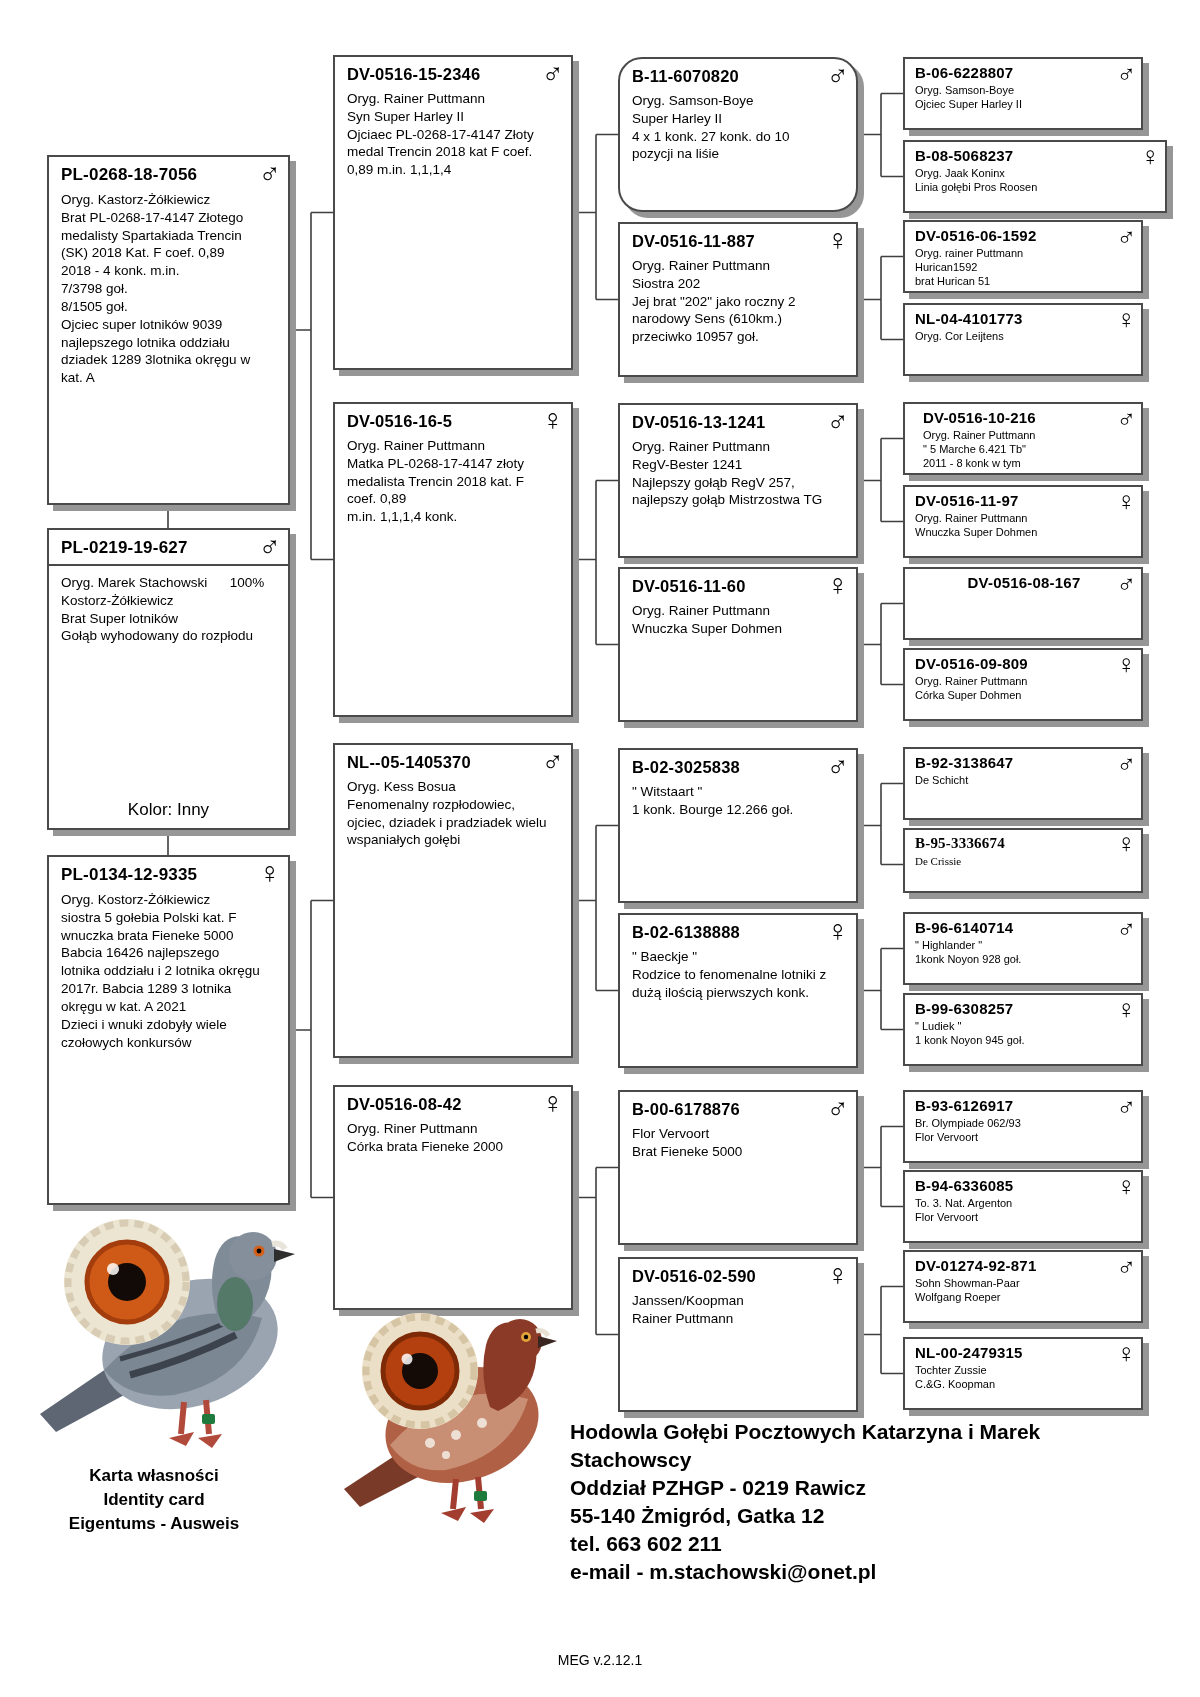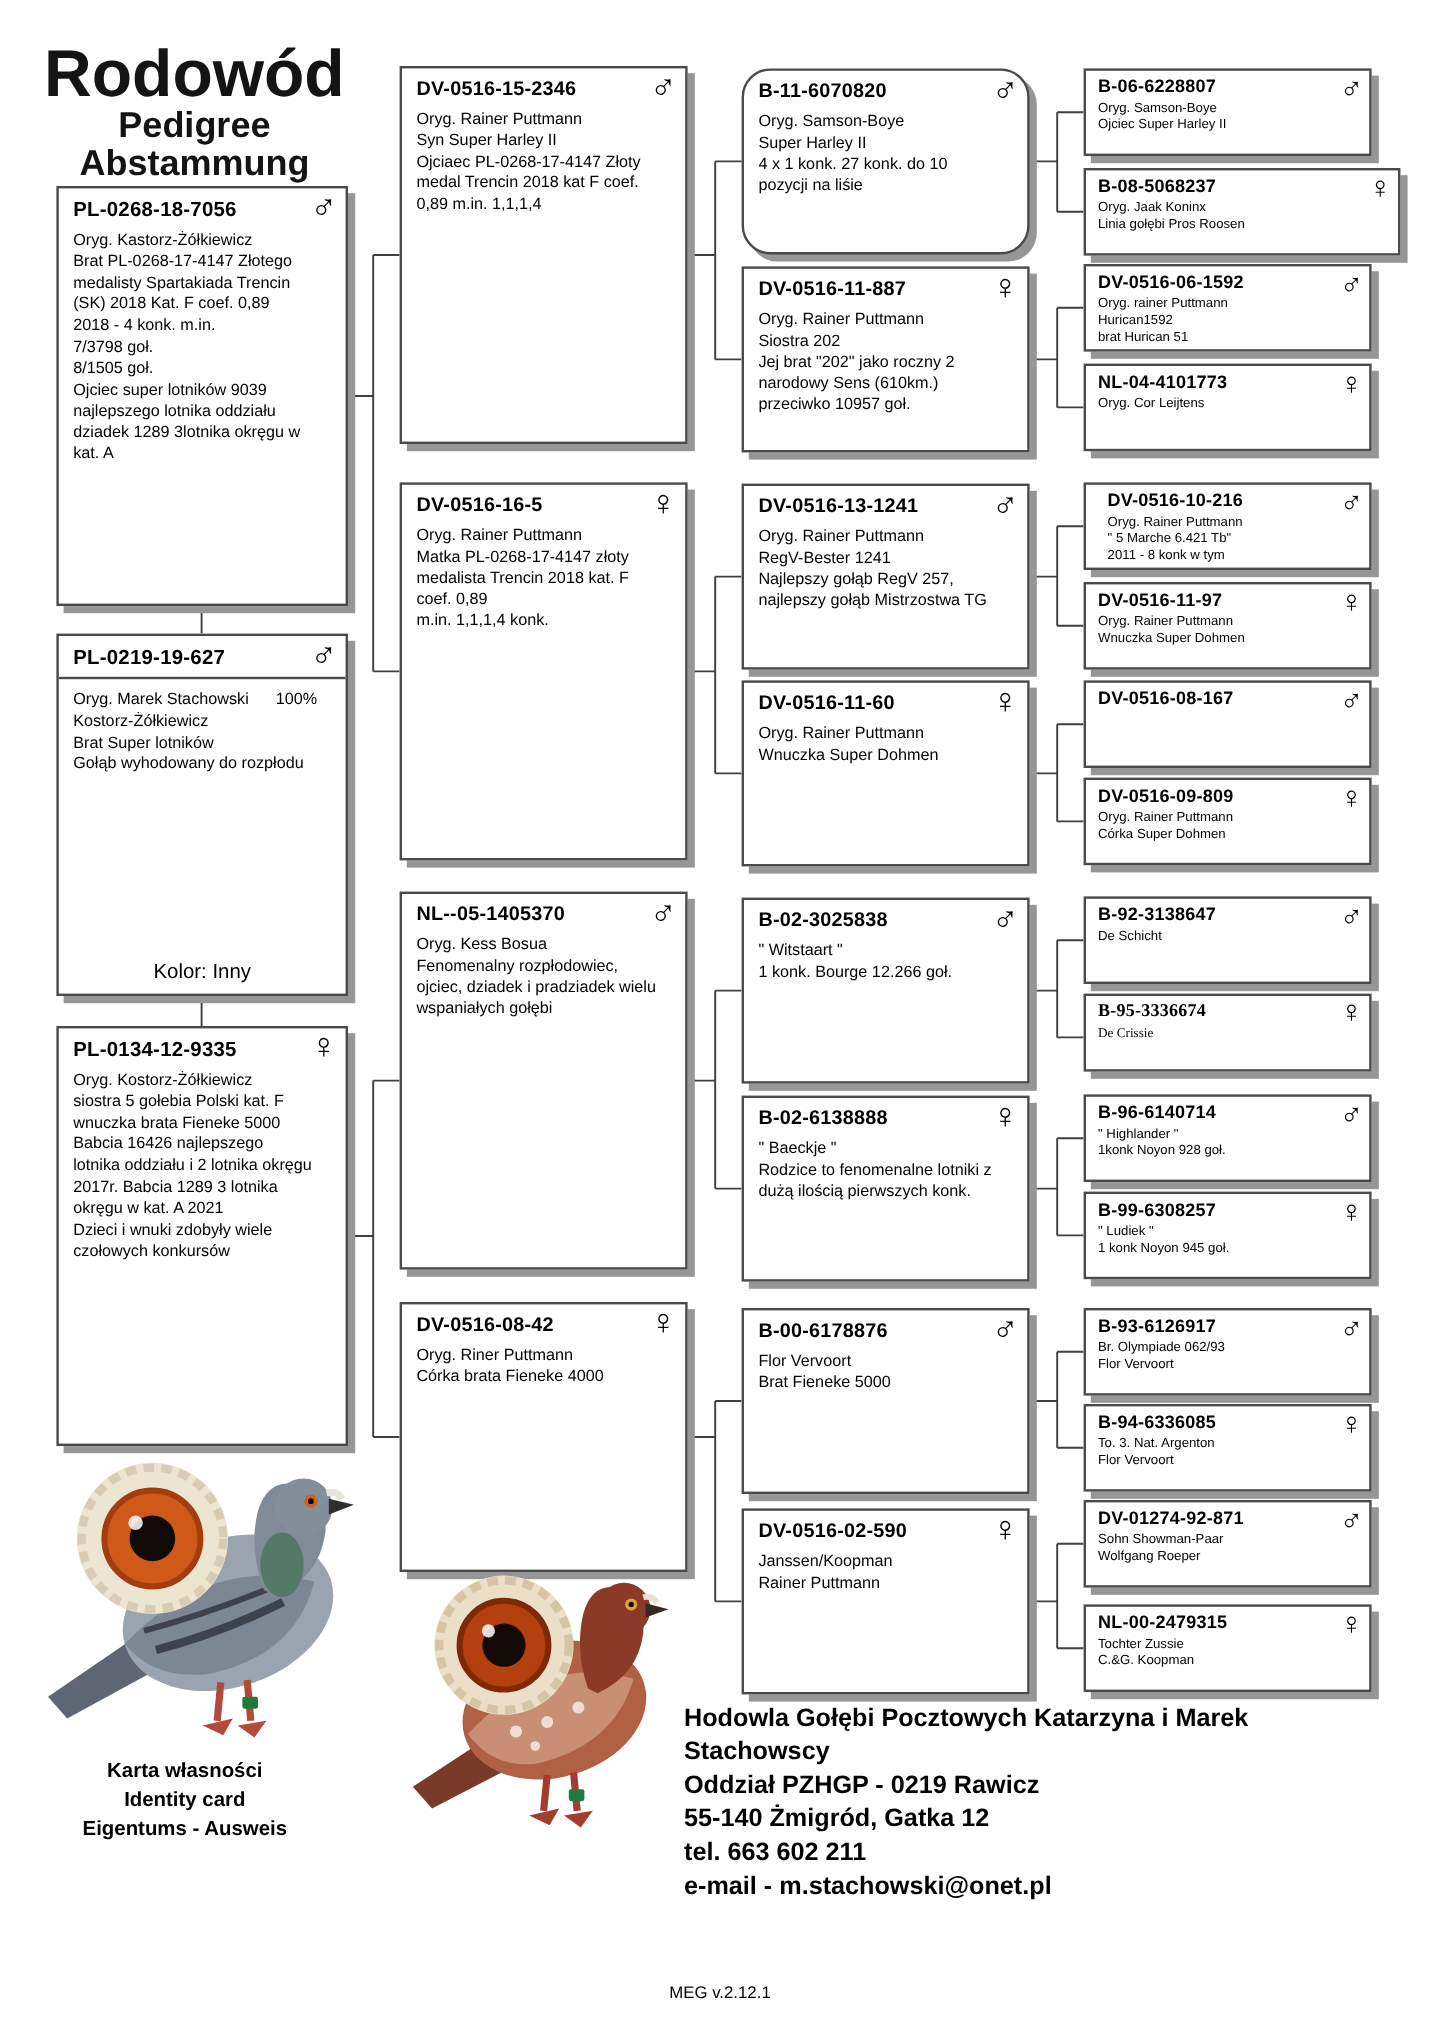--- a/index.html
+++ b/index.html
@@ -42,25 +42,20 @@
 </style>
 </head>
 <body>
 
 <div class="page">
 
   <svg id="connectors" width="1200" height="1697">
       <path d="M290 330 H311 M311 212.5 V559.5 M311 212.5 H333 M311 559.5 H333 M290 1030 H311 M311 900.5 V1197.5 M311 900.5 H333 M311 1197.5 H333 M573 212.5 H596 M596 134.5 V299.5 M596 134.5 H618 M596 299.5 H618 M573 559.5 H596 M596 480.5 V644.5 M596 480.5 H618 M596 644.5 H618 M573 900.5 H596 M596 825.5 V990.5 M596 825.5 H618 M596 990.5 H618 M573 1197.5 H596 M596 1167.5 V1334.5 M596 1167.5 H618 M596 1334.5 H618 M858 134.5 H881 M881 93.5 V176.5 M881 93.5 H903 M881 176.5 H903 M858 299.5 H881 M881 256.5 V339.5 M881 256.5 H903 M881 339.5 H903 M858 480.5 H881 M881 438.5 V521.5 M881 438.5 H903 M881 521.5 H903 M858 644.5 H881 M881 603.5 V684.5 M881 603.5 H903 M881 684.5 H903 M858 825.5 H881 M881 783.5 V864.5 M881 783.5 H903 M881 864.5 H903 M858 990.5 H881 M881 948.5 V1029.5 M881 948.5 H903 M881 1029.5 H903 M858 1167.5 H881 M881 1126.5 V1206.5 M881 1126.5 H903 M881 1206.5 H903 M858 1334.5 H881 M881 1286.5 V1373.5 M881 1286.5 H903 M881 1373.5 H903 M168 505 V528 M168 830 V855" fill="none" stroke="#3f3f3f" stroke-width="1.6"></path>
     </svg>
 
-  <header class="title-block">
-    <div class="t-main">Rodowód</div>
-    <div class="t-sub">Pedigree</div>
-    <div class="t-sub">Abstammung</div>
-  </header>
 
   <div id="tree">
       <div class="box gen1" style="left: 47px; top: 155px; width: 243px; height: 350px;">
         <div class="box-title">PL-0268-18-7056</div>
         <span class="sex">♂</span>
         <div class="box-body">Oryg. Kastorz-Żółkiewicz
 Brat PL-0268-17-4147 Złotego
 medalisty Spartakiada Trencin
 (SK) 2018 Kat. F coef. 0,89
 2018 - 4 konk. m.in.
@@ -116,21 +111,21 @@
         <span class="sex">♂</span>
         <div class="box-body">Oryg. Kess Bosua
 Fenomenalny rozpłodowiec,
 ojciec, dziadek i pradziadek wielu
 wspaniałych gołębi</div>
       </div>
       <div class="box gen2" style="left: 333px; top: 1085px; width: 240px; height: 225px;">
         <div class="box-title">DV-0516-08-42</div>
         <span class="sex">♀</span>
         <div class="box-body">Oryg. Riner Puttmann
-Córka brata Fieneke 4000</div>
+Córka brata Fieneke 2000</div>
       </div>
       <div class="box gen3" style="left: 618px; top: 57px; width: 240px; height: 155px; border-radius: 24px;">
         <div class="box-title">B-11-6070820</div>
         <span class="sex">♂</span>
         <div class="box-body">Oryg. Samson-Boye
 Super Harley II
 4 x 1 konk. 27 konk. do 10
 pozycji na liśie</div>
       </div>
       <div class="box gen3" style="left: 618px; top: 222px; width: 240px; height: 155px;">
@@ -211,21 +206,21 @@
         <div class="box-body">Oryg. Rainer Puttmann
 " 5 Marche 6.421 Tb"
 2011 - 8 konk w tym</div>
       </div>
       <div class="box gen4" style="left: 903px; top: 485px; width: 240px; height: 73px;">
         <div class="box-title">DV-0516-11-97</div>
         <span class="sex">♀</span>
         <div class="box-body">Oryg. Rainer Puttmann
 Wnuczka Super Dohmen</div>
       </div>
-      <div class="box gen4" style="left: 903px; top: 567px; width: 240px; height: 73px;">
+      <div class="box gen4" style="left: 903px; top: 567px; width: 240px; height: 73px; text-align: center;">
         <div class="box-title">DV-0516-08-167</div>
         <span class="sex">♂</span>
         <div class="box-body"></div>
       </div>
       <div class="box gen4" style="left: 903px; top: 648px; width: 240px; height: 73px;">
         <div class="box-title">DV-0516-09-809</div>
         <span class="sex">♀</span>
         <div class="box-body">Oryg. Rainer Puttmann
 Córka Super Dohmen</div>
       </div>

